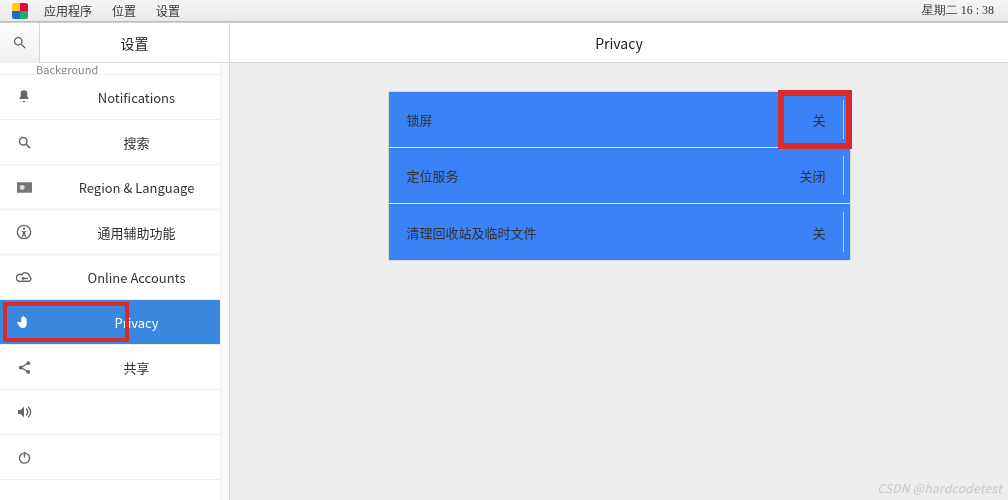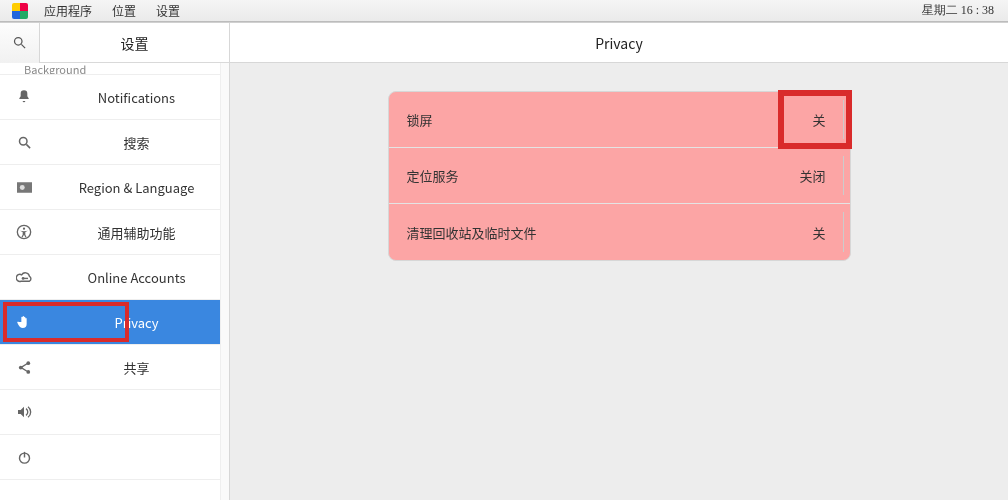--- a/index.html
+++ b/index.html
@@ -16,35 +16,35 @@
 
   
   .sidebar { width:230px; border-right:1px solid #d7d7d7; background:#fff; display:flex; flex-direction:column; }
   .side-head { height:40px; border-bottom:1px solid #d9d9d9; display:flex; align-items:center; }
   .searchbtn { width:40px; height:40px; display:flex; align-items:center; justify-content:center; background:linear-gradient(#fdfdfd,#f1f1f1); border-right:1px solid #d7d7d7; }
   .searchbtn svg{width:15px;height:15px;}
   .side-title { flex:1; text-align:center; font-size:14px; color:#222; }
   .side-list { flex:1; overflow:hidden; position:relative; }
   
   .side-list::after{content:"";position:absolute;right:0;top:0;bottom:0;width:8px;background:#fafafa;border-left:1px solid #efefef;}
-  .side-list .cut { height:12px; border-bottom:1px solid #eee; color:#888; font-size:11px; padding-left:24px; line-height:12px; overflow:hidden; }
+  .side-list .cut { height:12px; border-bottom:1px solid #eee; color:#888; font-size:11px; padding-left:36px; line-height:12px; overflow:hidden; }
   .row { height:45px; display:flex; align-items:center; padding-left:14px; border-bottom:1px solid #eee; font-size:13px; position:relative;text-align:center; }
   .row .ic{width:20px;height:20px;margin-right:10px;display:flex;align-items:center;justify-content:center;color:#666;}
   .row .lbl{flex:1; white-space:nowrap;}
   .row.sel { background:#3a87e0; color:#fff; }
   .row.sel .ic{color:#fff;}
   .hlbox{position:absolute;left:3px;top:2px;right:100px;bottom:2px;border:4px solid #d92b2b;pointer-events:none;display:none;}
   .row.hl .hlbox{display:block;}
 
   
   .right { flex:1; background:#ededed; display:flex; flex-direction:column; }
   .right-head { height:40px; background:#fff; border-bottom:1px solid #d7d7d7; display:flex; align-items:center; justify-content:center; font-size:14px; color:#222; }
   .right-body { flex:1; display:flex; align-items:flex-start; justify-content:center; padding-top:28px; position:relative; }
 
-  .panel { width:463px; background:#fca5a5; border:1px solid #d7d7d7; border-radius:8px; }
+  .panel { width:463px; background:#3b82f6; border:1px solid #d7d7d7; border-radius:2px; }
   .prow { height:56px; display:flex; align-items:center; padding:0 18px 0 18px; border-bottom:1px solid #e4e4e4; font-size:13px; position:relative;}
   .prow:last-child{border-bottom:none;}
   .prow .plbl{flex:1;}
   .prow .pval{color:#333; padding-right:6px;}
   .prow .vline{position:absolute;right:6px;top:8px;bottom:8px;width:1px;background:#ccc;}
   .hl2{position:absolute;right:-2px;top:-2px;width:74px;bottom:-2px;border:6px solid #d92b2b;pointer-events:none;display:none;}
   .prow.hl .hl2{display:block;}
 
   .watermark{position:absolute;right:6px;bottom:4px;color:#c8c8c8;font-size:12px;font-style:italic;letter-spacing:.3px;}
 </style>
@@ -182,15 +182,16 @@
           <span class="plbl">定位服务</span>
           <span class="pval">关闭</span>
           <span class="vline"></span>
         </div>
         <div class="prow">
           <span class="plbl">清理回收站及临时文件</span>
           <span class="pval">关</span>
           <span class="vline"></span>
         </div>
       </div>
+      <div class="watermark">CSDN @hardcodetest</div>
     </div>
   </div>
 </div>
 
 </body></html>

